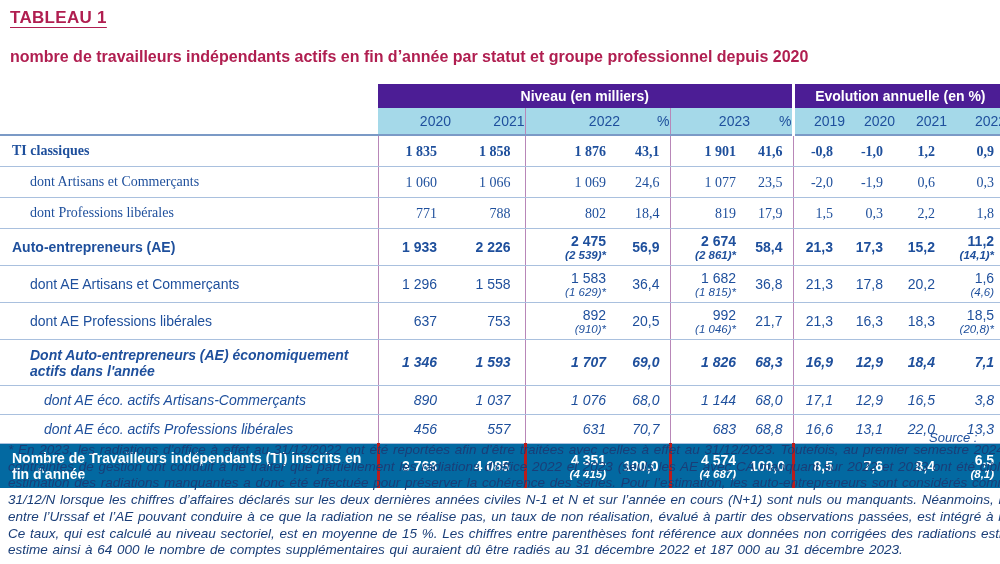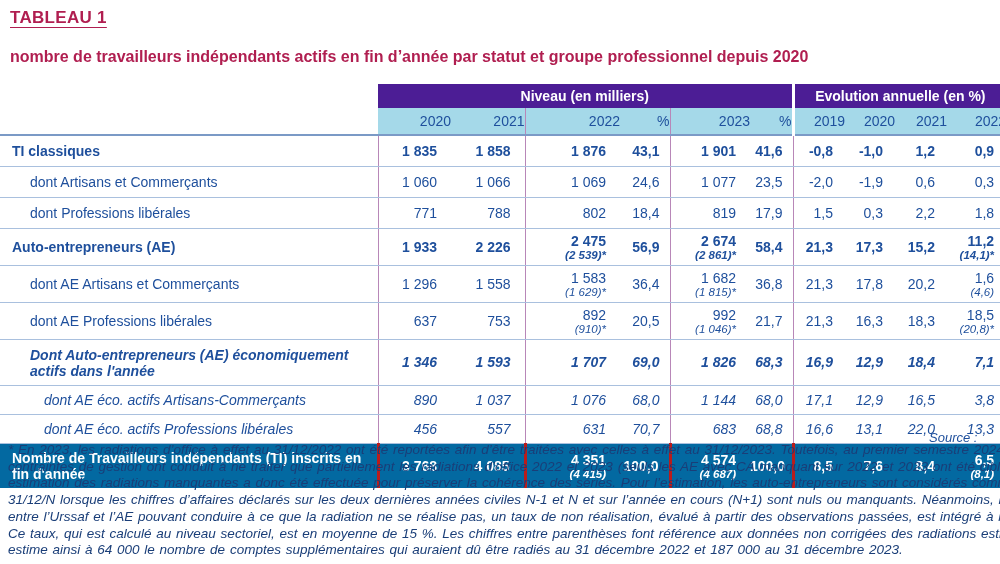--- a/index.html
+++ b/index.html
@@ -23,21 +23,21 @@
   td.lbl{text-align:left;padding-left:12px;padding-right:6px;line-height:16px;}
   tr.ind1 td.lbl{padding-left:30px;}
   tr.ind2 td.lbl{padding-left:44px;}
   td.n{text-align:right;padding-right:14px;}
   td.pct{text-align:right;padding-right:10px;margin-left:12px;}
   td.ev{text-align:right;padding-right:12px;}
   td.dv{border-left:1px solid #b887b8;}
   td.gap{border-left:3px solid #ffffff;}
   tr.b{font-weight:bold;}
   tr.i{font-style:italic;}
-  tr.h26 td{height:26px;} tr.h32 td{height:32px;} tr.h41 td{height:41px;} tr.h24 td{height:24px;} tr.h40 td{height:40px;}
+  tr.h26 td{height:26px;font-family:Liberation Serif, serif;} tr.h32 td{height:32px;} tr.h41 td{height:41px;} tr.h24 td{height:24px;} tr.h40 td{height:40px;}
   tr.total td{background:#0369a1;color:#ffffff;font-weight:bold;border-bottom:none;}
   tr.total td.dv{border-left:3px solid #b91c1c;}
   .m{display:block;line-height:15px;}
   .s{display:block;font-size:11.5px;font-style:italic;line-height:12px;}
   .source{position:absolute;left:929px;top:430px;font-size:13px;font-style:italic;color:#1e4f9c;white-space:nowrap;}
   .footnote{position:absolute;left:8px;top:442px;width:1200px;font-size:13.5px;font-style:italic;
             color:#1a3e78;line-height:16.7px;word-spacing:1px;}
   .fline{white-space:nowrap;}
 </style>
 </head>

